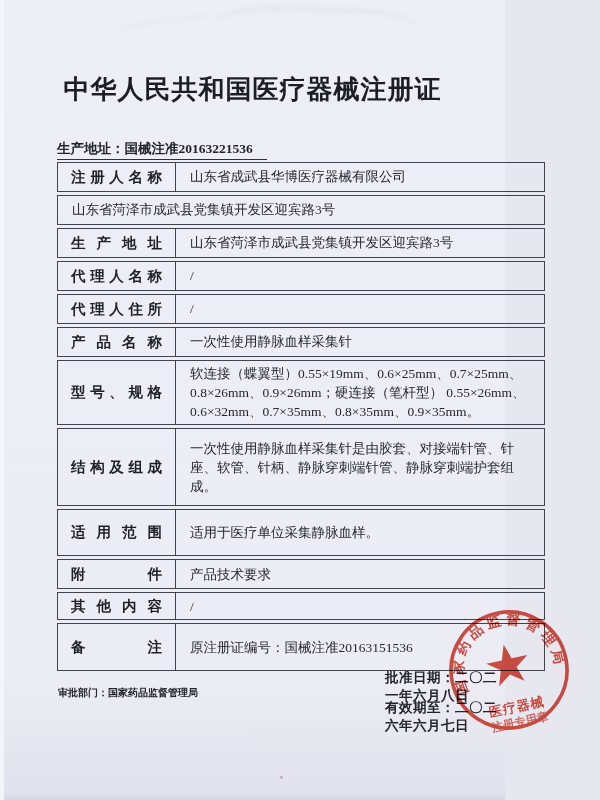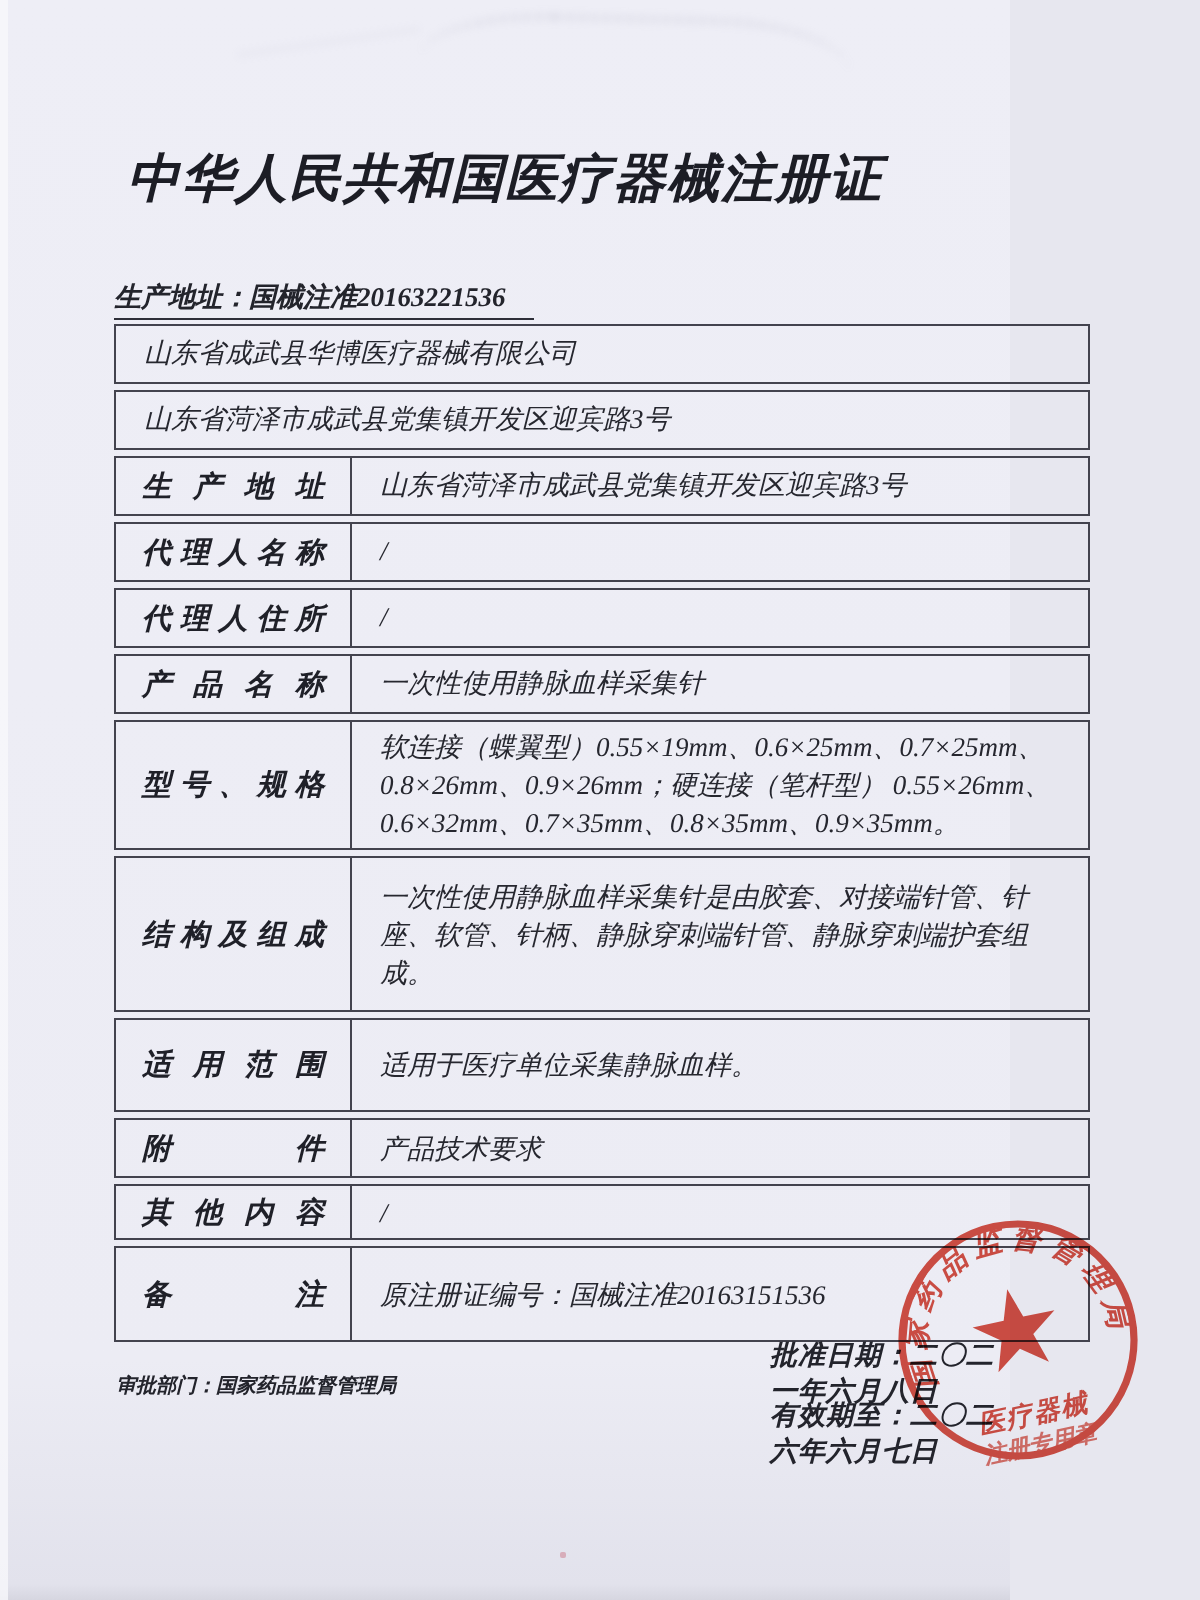--- a/index.html
+++ b/index.html
@@ -5,21 +5,20 @@
   html,body{margin:0;padding:0;}
   body{
     width:600px;height:800px;overflow:hidden;
     background:#e7e7ef;
     font-family:"Liberation Serif","DejaVu Serif",serif;
   }
   .page{
     position:relative;width:505px;height:800px;
     background:linear-gradient(180deg,#eeeef6 0%,#ececf4 85%,#e2e2ec 99%,#d6d6e0 100%);
     color:#23242c;
-    font-style:italic;
   }
   .page::before{ 
     content:"";position:absolute;left:0;top:0;width:4px;height:100%;
     background:#f7f7fb;opacity:.8;
   }
   
   .smudge{
     position:absolute;left:210px;top:8px;width:215px;height:22px;
     border-top:3px dotted #a9a9bc;border-radius:50% 50% 0 0/150% 160% 0 0;
     opacity:.35;filter:blur(2px);transform:rotate(1.5deg);
@@ -97,20 +96,23 @@
 
   <h1 class="title">中华人民共和国医疗器械注册证</h1>
 
   <div class="regline">
     <span class="u"><span>生产地址：</span><span>国械注准20163221536</span></span>
   </div>
 
   <div class="cert-table">
 
     <div class="row h30">
+      <div class="cell-label">
+          <span>注册人名称</span>
+        </div>
       <div class="cell-value">山东省成武县华博医疗器械有限公司</div>
     </div>
 
     <div class="row h30">
       <div class="cell-value">山东省菏泽市成武县党集镇开发区迎宾路3号</div>
     </div>
 
     <div class="row h30">
       <div class="cell-label">
           <span>生产地址</span>

